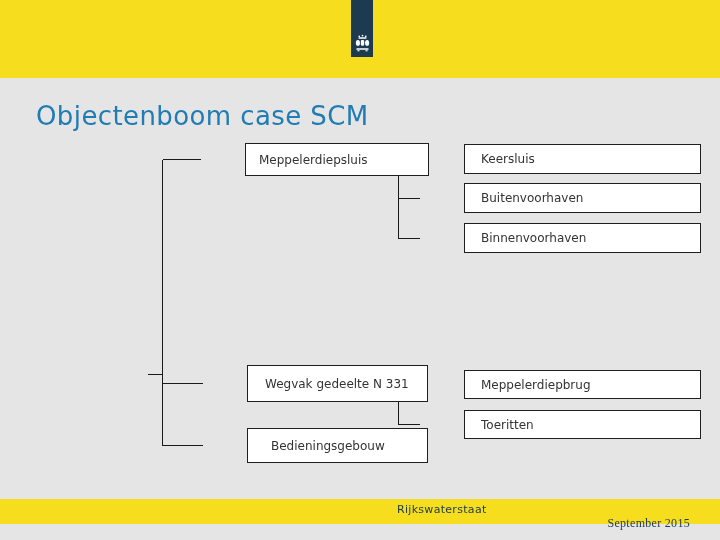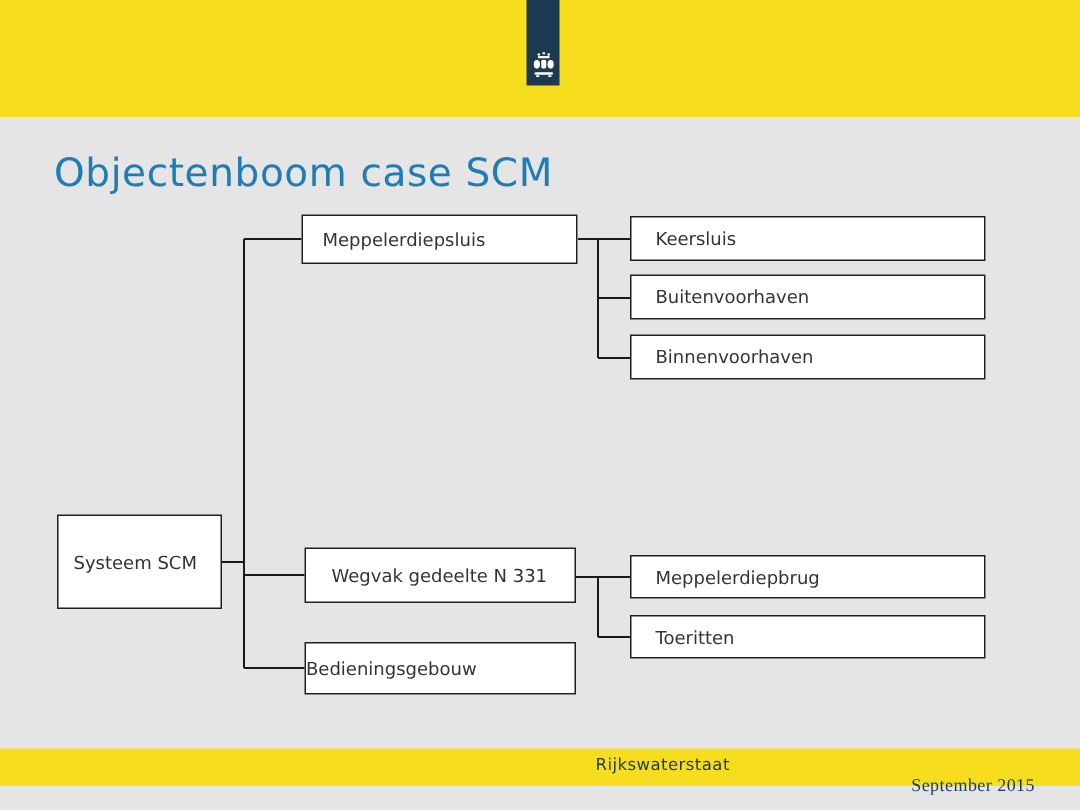--- a/index.html
+++ b/index.html
@@ -22,21 +22,21 @@
     font-size:26px;font-weight:400;letter-spacing:.4px;
     color:var(--title-blue);white-space:nowrap;
   }
   .connectors{
     position:absolute;left:0;top:0;width:720px;height:540px;pointer-events:none;
   }
   .node{
     position:absolute;background:#ffffff;
     border:1.2px solid var(--node-border);box-sizing:border-box;
     display:flex;align-items:center;padding-left:13px;
-    font-size:12px;color:var(--node-text);white-space:nowrap;
+    font-size:12px;color:var(--node-text);white-space:nowrap;margin-left:44px;
   }
   .footer-bar{
     position:absolute;left:0;top:499px;width:720px;height:25px;
     background:var(--brand-yellow);
   }
   .footer-org{
     position:absolute;left:397px;top:4px;
     font-size:11px;color:var(--brand-navy);letter-spacing:.3px;
   }
   .footer-date{
@@ -92,28 +92,27 @@
   </svg>
 
   <div class="node" style="left:201px;top:143px;width:184px;height:33px">Meppelerdiepsluis</div>
 
   <div class="node" style="left:420px;top:183px;width:237px;height:30px;padding-left:16px">Buitenvoorhaven</div>
 
   <div class="node" style="left:420px;top:144px;width:237px;height:30px;padding-left:16px">Keersluis</div>
 
   <div class="node" style="left:420px;top:223px;width:237px;height:30px;padding-left:16px">Binnenvoorhaven</div>
 
-  <div class="node" style="left:38px;top:343px;width:110px;height:63px;padding-left:10px">Systeem SCM</div>
 
   <div class="node" style="left:203px;top:365px;width:181px;height:37px;padding-left:17px">Wegvak gedeelte N 331</div>
 
   <div class="node" style="left:420px;top:410px;width:237px;height:29px;padding-left:16px">Toeritten</div>
 
   <div class="node" style="left:420px;top:370px;width:237px;height:29px;padding-left:16px">Meppelerdiepbrug</div>
 
-  <div class="node" style="left:203px;top:428px;width:181px;height:35px;padding-left:0">Bedieningsgebouw</div>
+  <div class="node" style="left:203px;top:428px;width:181px;height:35px;padding-left:23px">Bedieningsgebouw</div>
 
   <div class="footer-bar">
     <div class="footer-org">Rijkswaterstaat</div>
     <div class="footer-date">September 2015</div>
   </div>
 
 </div>
 
 </body></html>

